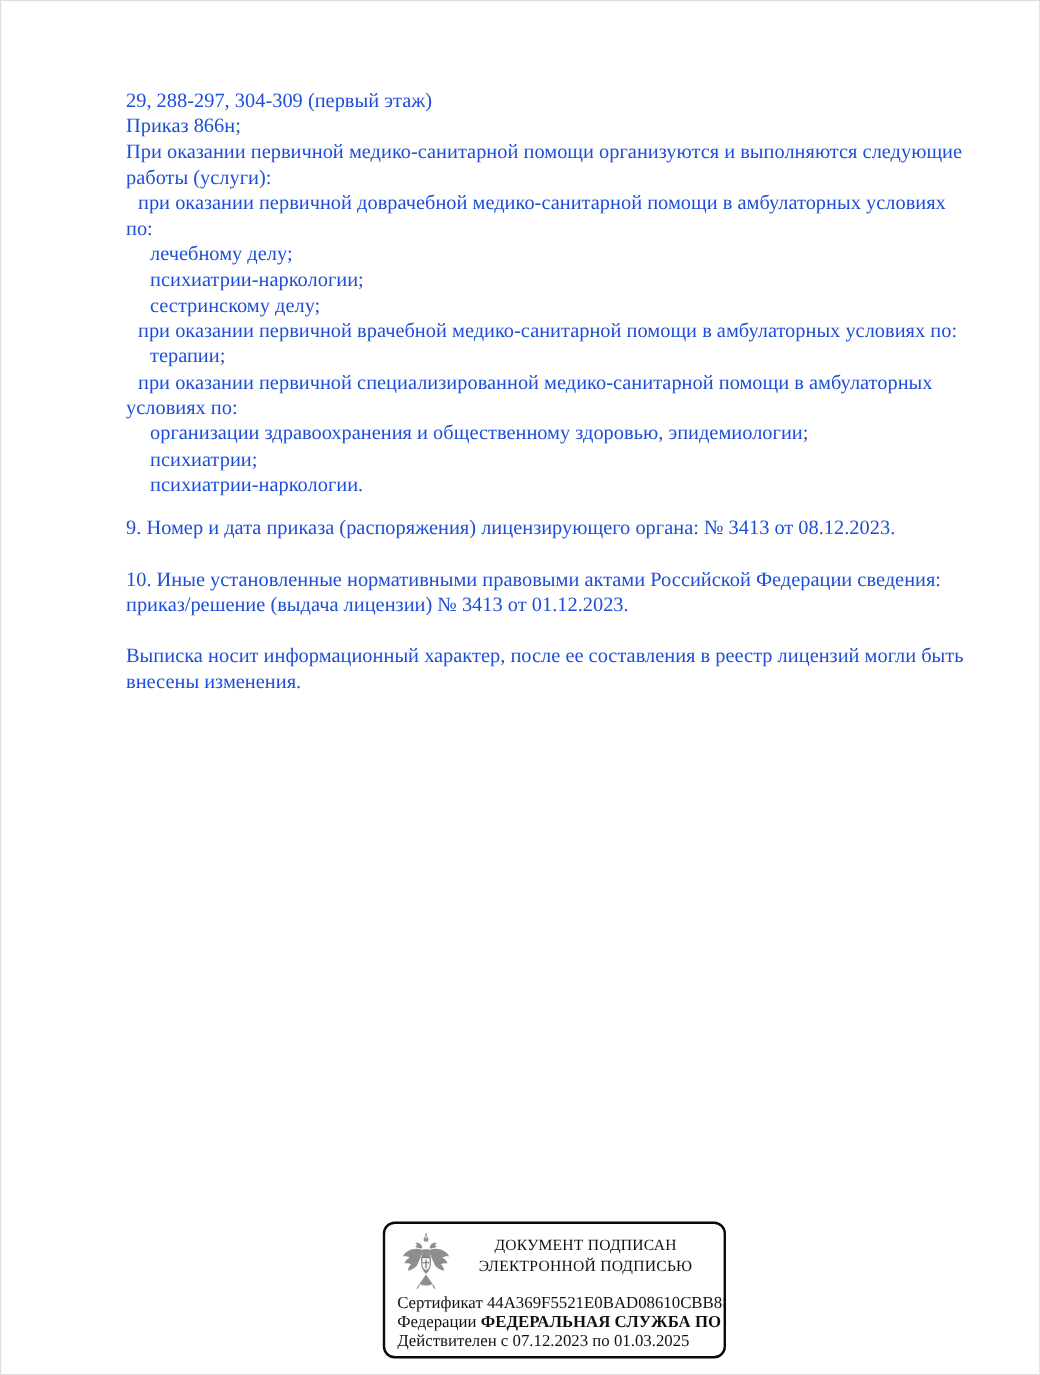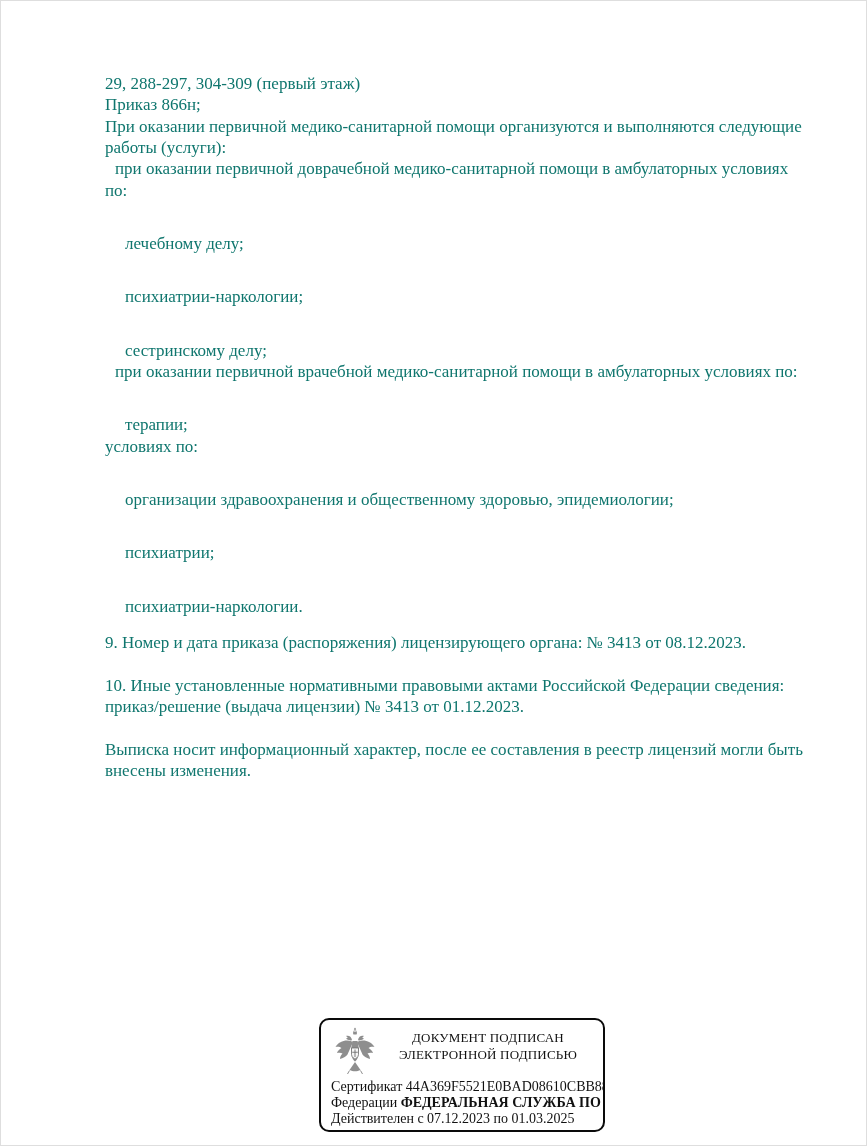--- a/index.html
+++ b/index.html
@@ -21,24 +21,24 @@
   .doc-text {
     position: absolute;
     left: 104px;
     top: 72px;
     width: 714px;
   }
   .line {
     font-size: 17px;
     line-height: 21.33px;
     white-space: pre;
-    color: #0f766e;
+    color: #1d4ed8;
   }
   .indent-1 { padding-left: 10px; }
-  .indent-2 { padding-left: 20px; margin-top: 32px; }
+  .indent-2 { padding-left: 20px; }
   .gap-small  { height: 15px; }
   .gap-normal { height: 21.33px; }
 
   
   .stamp {
     position: absolute;
     left: 318px;
     top: 1017px;
     width: 286px;
     height: 114px;
@@ -91,20 +91,21 @@
       <div class="line">Приказ 866н;</div>
       <div class="line">При оказании первичной медико-санитарной помощи организуются и выполняются следующие</div>
       <div class="line">работы (услуги):</div>
       <div class="line indent-1">при оказании первичной доврачебной медико-санитарной помощи в амбулаторных условиях</div>
       <div class="line">по:</div>
       <div class="line indent-2">лечебному делу;</div>
       <div class="line indent-2">психиатрии-наркологии;</div>
       <div class="line indent-2">сестринскому делу;</div>
       <div class="line indent-1">при оказании первичной врачебной медико-санитарной помощи в амбулаторных условиях по:</div>
       <div class="line indent-2">терапии;</div>
+      <div class="line indent-1">при оказании первичной специализированной медико-санитарной помощи в амбулаторных</div>
       <div class="line">условиях по:</div>
       <div class="line indent-2">организации здравоохранения и общественному здоровью, эпидемиологии;</div>
       <div class="line indent-2">психиатрии;</div>
       <div class="line indent-2">психиатрии-наркологии.</div>
       <div class="line gap-small"></div>
       <div class="line">9. Номер и дата приказа (распоряжения) лицензирующего органа: № 3413 от 08.12.2023.</div>
       <div class="line gap-normal"></div>
       <div class="line">10. Иные установленные нормативными правовыми актами Российской Федерации сведения:</div>
       <div class="line">приказ/решение (выдача лицензии) № 3413 от 01.12.2023.</div>
       <div class="line gap-normal"></div>

